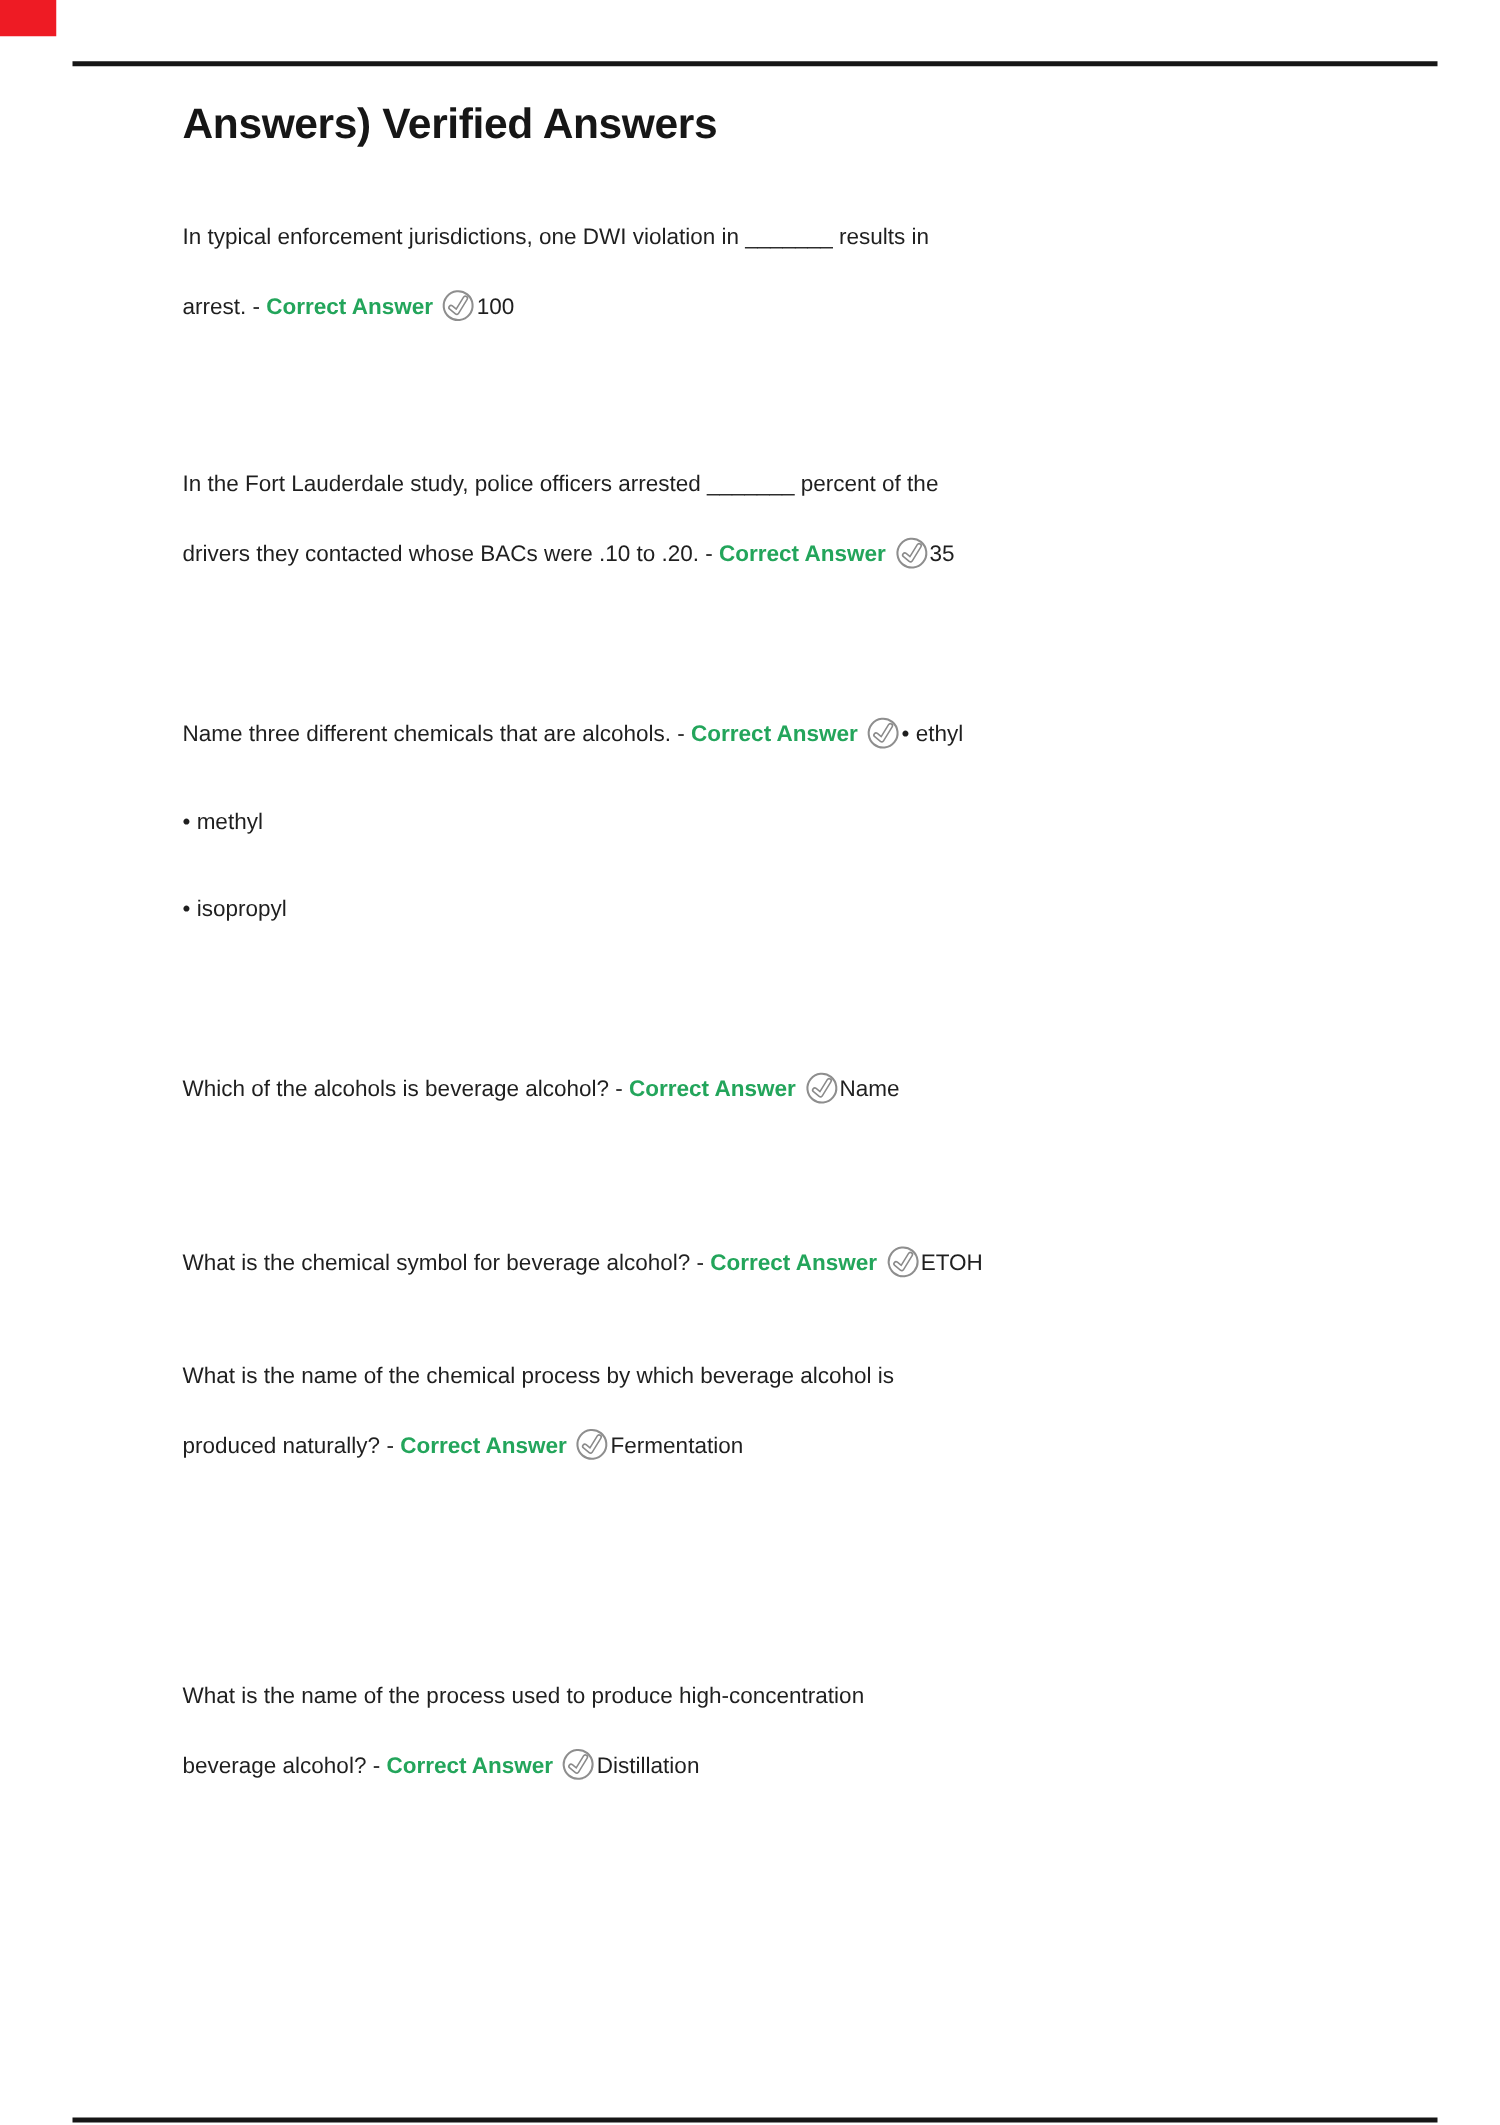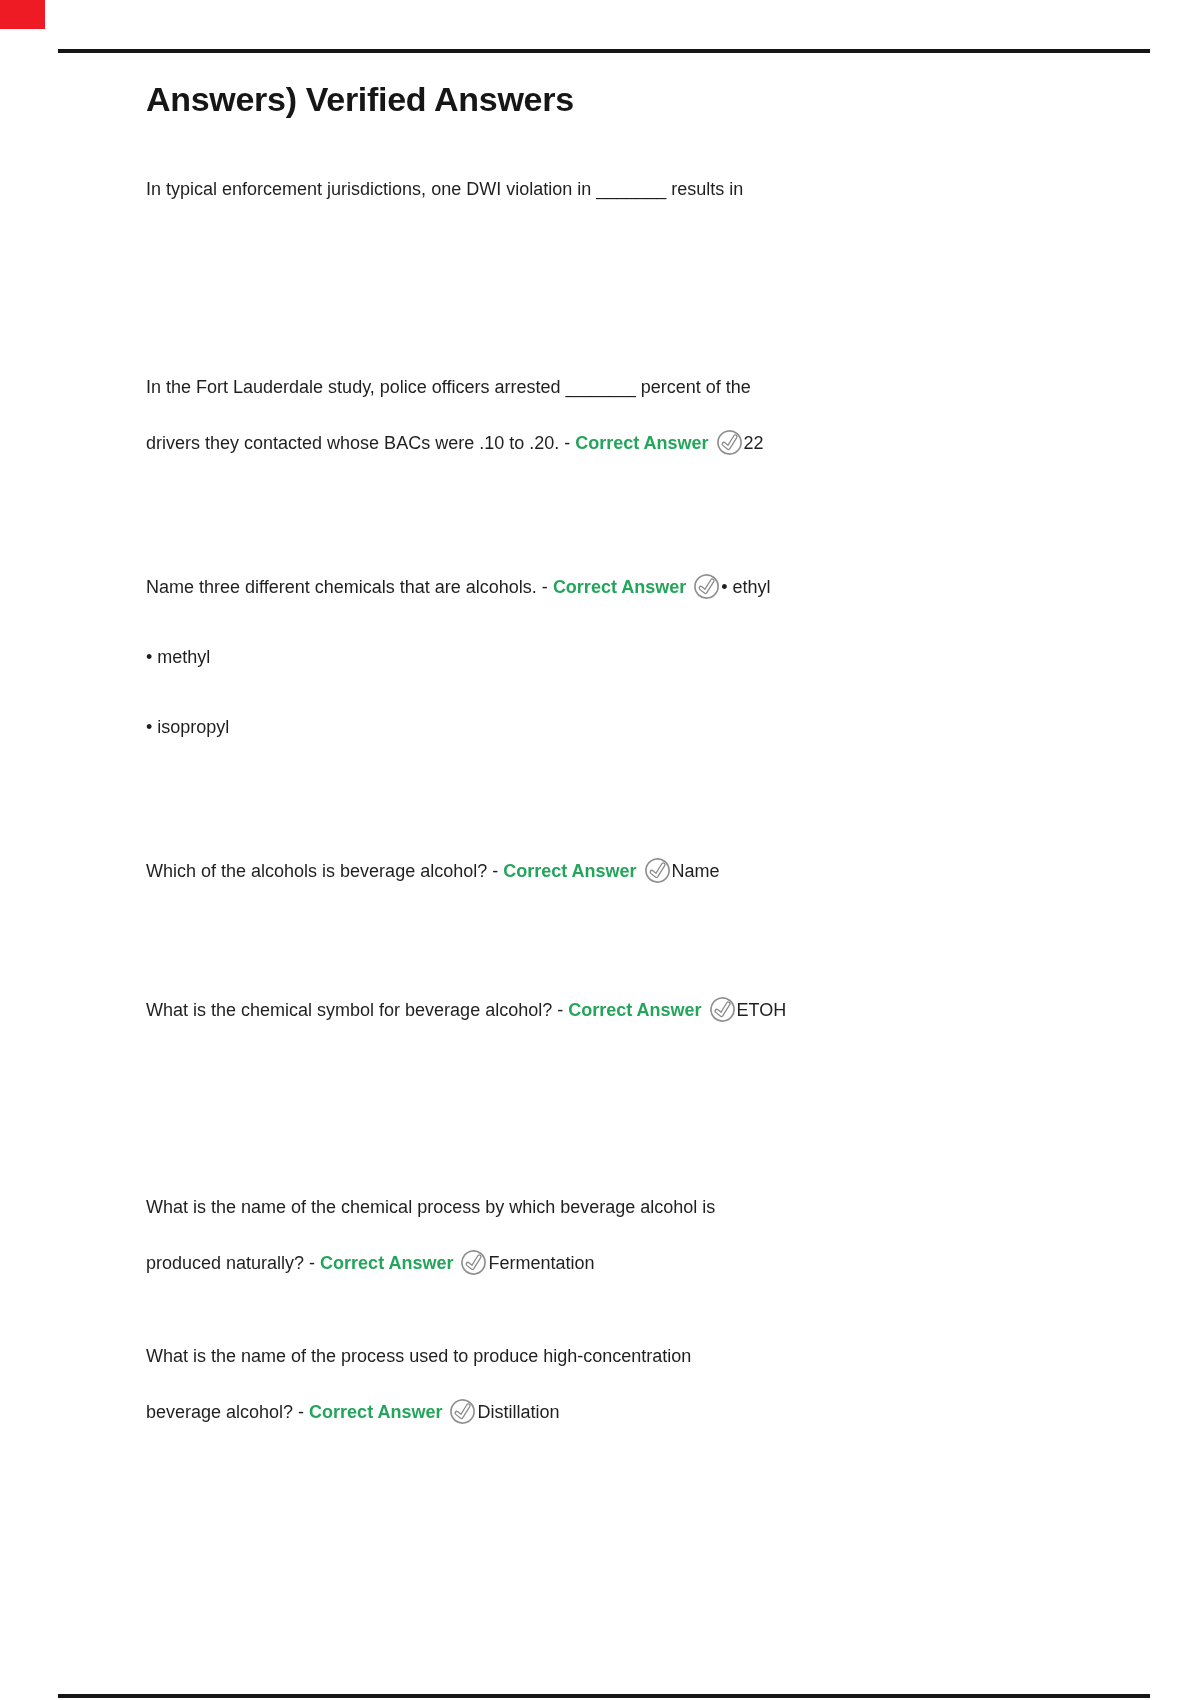--- a/index.html
+++ b/index.html
@@ -52,21 +52,21 @@
     position: absolute;
     left: 0;
     width: 1014px;
     font-size: 18px;
   }
   .q1 { top: 161px; }
   .q2 { top: 359px; }
   .q3 { top: 559px; }
   .q4 { top: 843px; }
   .q5 { top: 982px; }
-  .q6 { top: 1179px; }
+  .q6 { top: 1072px; }
   .q7 { top: 1328px; }
   .line {
     height: 56px;
     line-height: 56px;
     white-space: nowrap;
   }
   .answer-label {
     color: var(--answer-green, #23a55b);
     font-weight: 700;
   }
@@ -82,30 +82,37 @@
   <div class="corner-marker"></div>
   <div class="rule rule-top"></div>
 
   <div class="title">
     <div class="tline">Answers) Verified Answers</div>
   </div>
 
   <div class="content">
       <div class="question q1">
         <div class="line"><span>In typical enforcement jurisdictions, one DWI violation in _______ results in</span></div>
+        <div class="line"><span>arrest. - </span><span class="answer-label">Correct Answer</span><svg class="check-icon" width="27" height="27" viewBox="0 0 28 28">
+    <g transform="rotate(-6 14 14)">
+      <circle cx="14" cy="14" r="12" fill="#ffffff" stroke="#8e8e8e" stroke-width="1.7"></circle>
+      <path d="M8 15 L12.3 19.3 L20.6 8.6" fill="none" stroke="#8a8a8a" stroke-width="4.8" stroke-linecap="round" stroke-linejoin="round"></path>
+      <path d="M8 15 L12.3 19.3 L20.6 8.6" fill="none" stroke="#ffffff" stroke-width="2.2" stroke-linecap="round" stroke-linejoin="round"></path>
+    </g>
+  </svg><span>100</span></div>
       </div>
       <div class="question q2">
         <div class="line"><span>In the Fort Lauderdale study, police officers arrested _______ percent of the</span></div>
         <div class="line"><span>drivers they contacted whose BACs were .10 to .20. - </span><span class="answer-label">Correct Answer</span><svg class="check-icon" width="27" height="27" viewBox="0 0 28 28">
     <g transform="rotate(-6 14 14)">
       <circle cx="14" cy="14" r="12" fill="#ffffff" stroke="#8e8e8e" stroke-width="1.7"></circle>
       <path d="M8 15 L12.3 19.3 L20.6 8.6" fill="none" stroke="#8a8a8a" stroke-width="4.8" stroke-linecap="round" stroke-linejoin="round"></path>
       <path d="M8 15 L12.3 19.3 L20.6 8.6" fill="none" stroke="#ffffff" stroke-width="2.2" stroke-linecap="round" stroke-linejoin="round"></path>
     </g>
-  </svg><span>22</span></div>
+  </svg><span>35</span></div>
       </div>
       <div class="question q3">
         <div class="line"><span>Name three different chemicals that are alcohols. - </span><span class="answer-label">Correct Answer</span><svg class="check-icon" width="27" height="27" viewBox="0 0 28 28">
     <g transform="rotate(-6 14 14)">
       <circle cx="14" cy="14" r="12" fill="#ffffff" stroke="#8e8e8e" stroke-width="1.7"></circle>
       <path d="M8 15 L12.3 19.3 L20.6 8.6" fill="none" stroke="#8a8a8a" stroke-width="4.8" stroke-linecap="round" stroke-linejoin="round"></path>
       <path d="M8 15 L12.3 19.3 L20.6 8.6" fill="none" stroke="#ffffff" stroke-width="2.2" stroke-linecap="round" stroke-linejoin="round"></path>
     </g>
   </svg><span>• ethyl</span></div>
         <div class="line" style="margin-top: 14px;"><span>• methyl</span></div>

